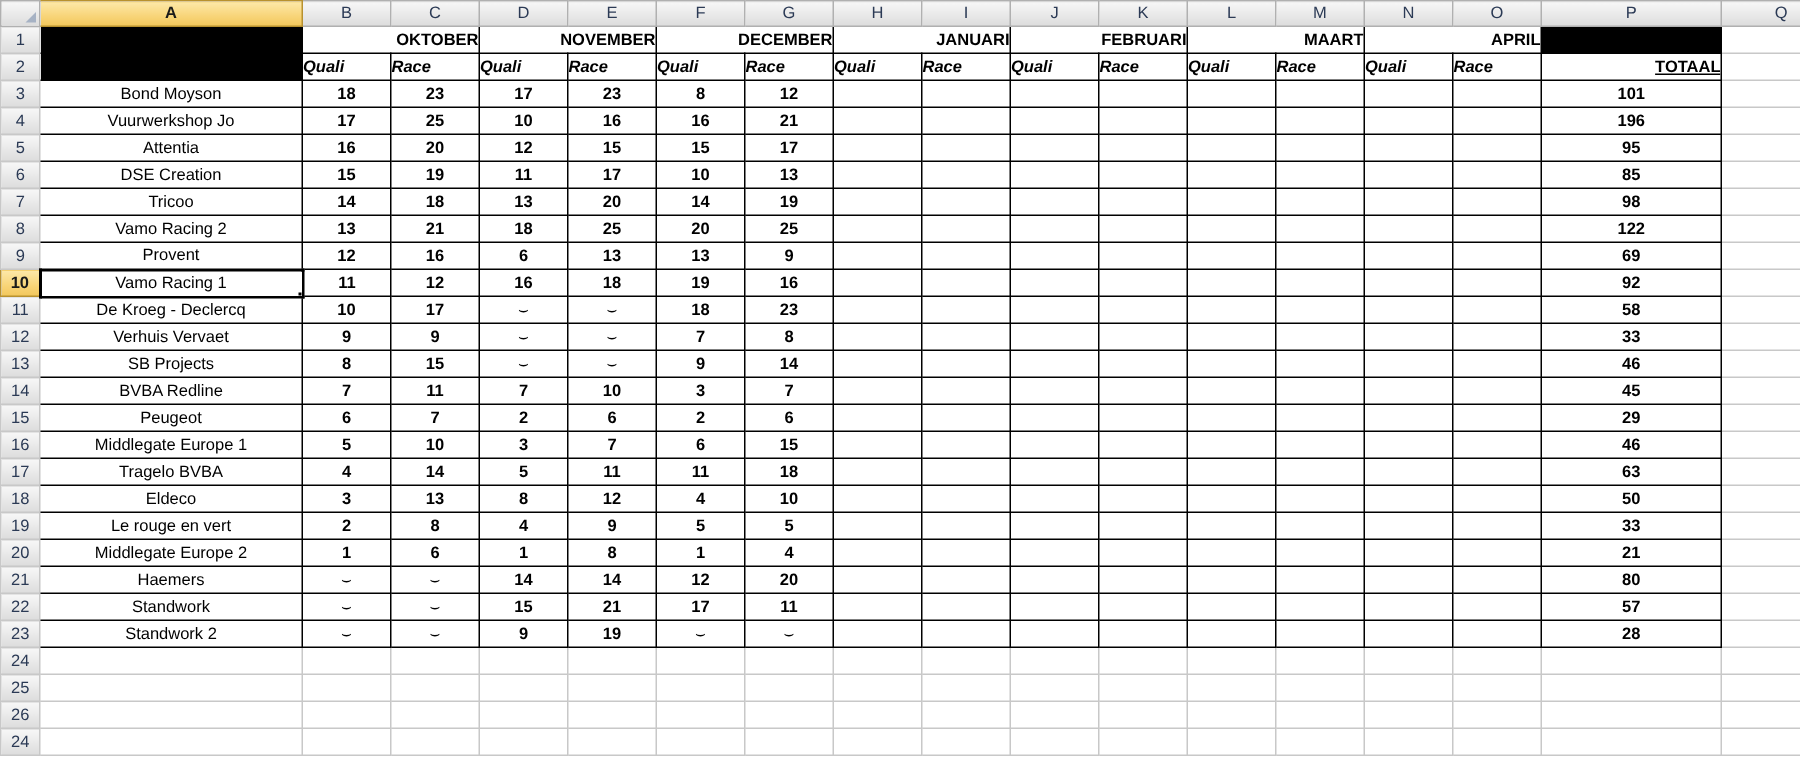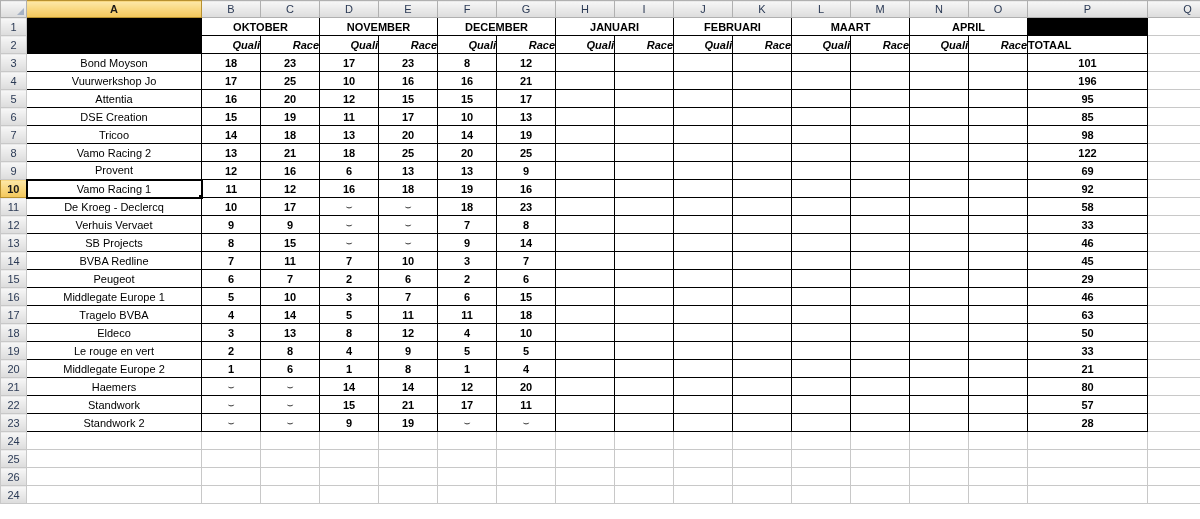--- a/index.html
+++ b/index.html
@@ -80,33 +80,34 @@
   td.cell { background: #ffffff; text-align: center; }
   td.blank { background: #ffffff; }
   .box { border: 1px solid #000 !important; }
 
   td.black {
     background: #000000;
     border: 1px solid #000 !important;
   }
   td.month {
     font-weight: bold;
-    text-align: center;
+    text-align: right;
     font-size: 12px;
   }
   td.subhead {
     font-style: italic;
     font-weight: bold;
+    text-align: left;
+    font-size: 11.5px;
+  }
+  td.totaal {
+    font-weight: bold;
     text-align: right;
     font-size: 11.5px;
-  }
-  td.totaal {
-    font-weight: bold;
-    text-align: left;
-    font-size: 11.5px;
+    text-decoration: underline;
   }
   td.teamname {
     font-weight: normal;
     text-align: center;
     font-size: 11.5px;
   }
   td.num {
     font-weight: bold;
     text-align: center;
     font-size: 11.5px;

